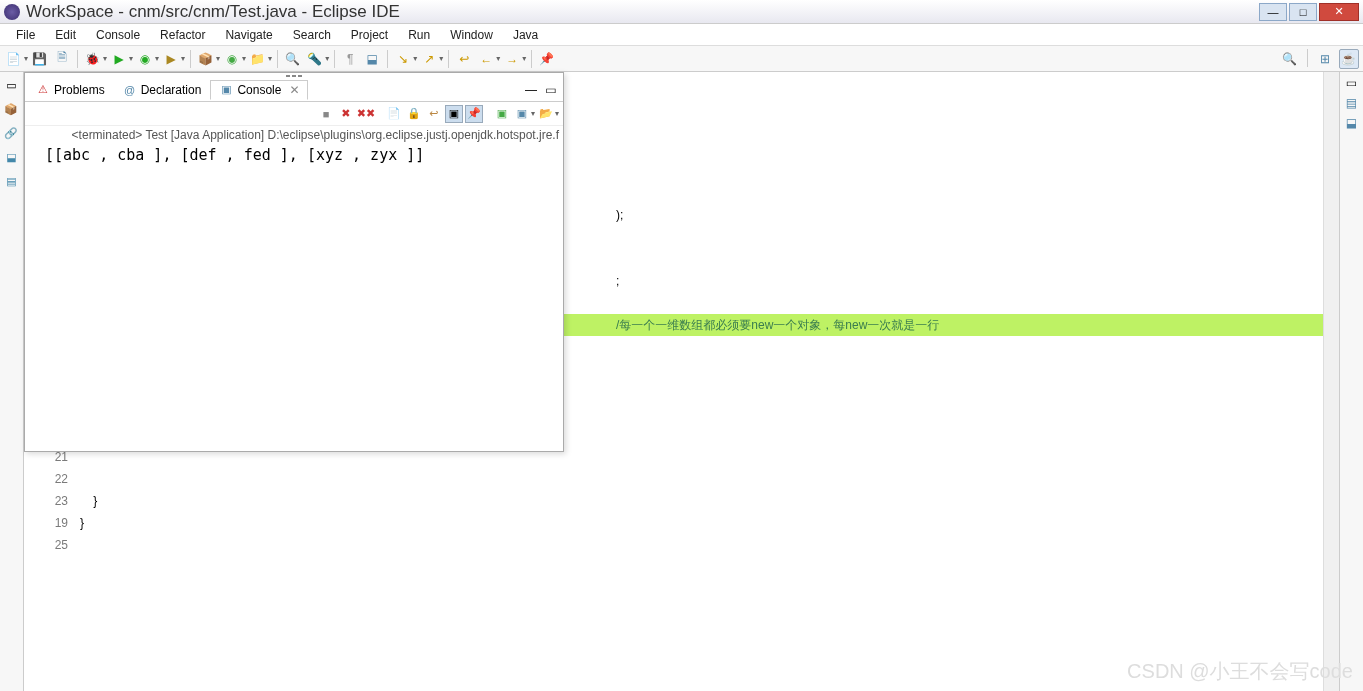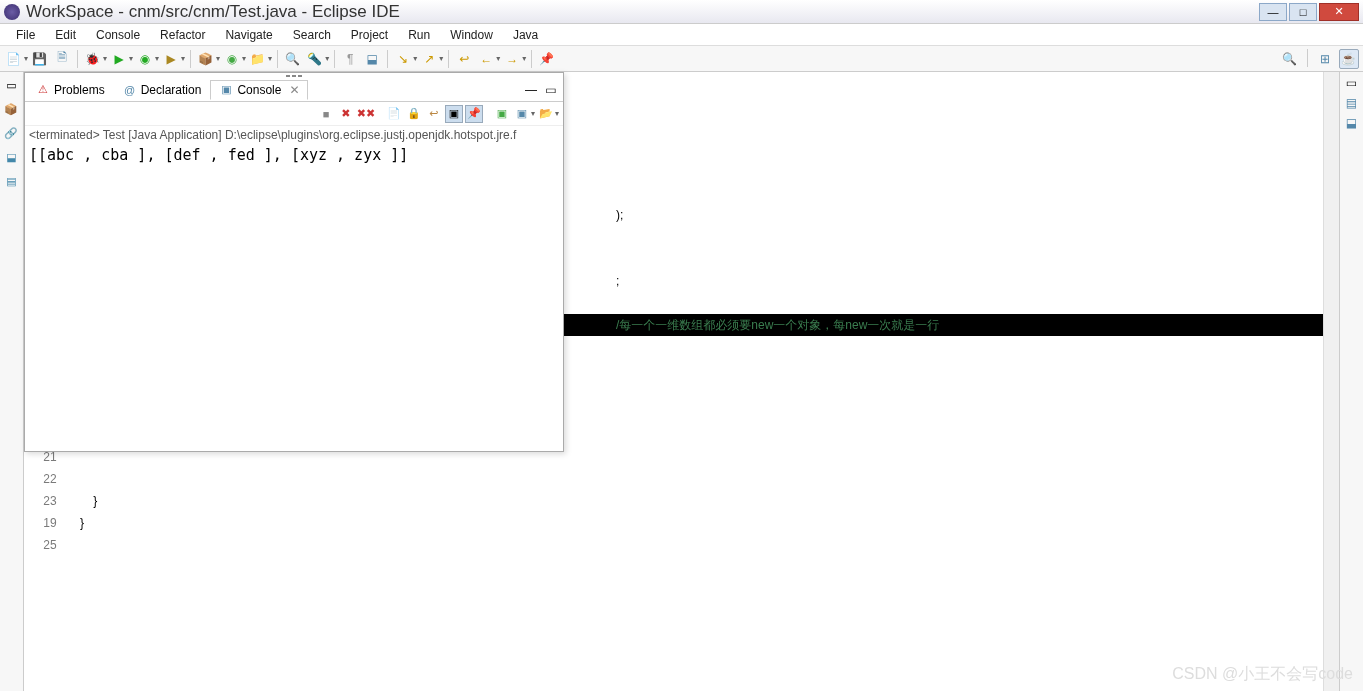--- a/index.html
+++ b/index.html
@@ -27,33 +27,33 @@
 .console-pane { position: absolute; left: 0; top: 0; width: 540px; height: 380px; background: #fff; border: 1px solid #aaa; box-shadow: 2px 2px 6px rgba(0,0,0,0.15); z-index: 10; display: flex; flex-direction: column; }
 .console-handle { height: 5px; display:flex; align-items:center; justify-content:center; }
 .console-handle span { display:inline-block; width:4px; height:2px; background:#888; margin:0 1px; }
 .pane-tabs { display: flex; align-items: center; height: 24px; border-bottom: 1px solid #ccc; padding: 0 2px; }
 .pane-tab { display: flex; align-items: center; gap: 4px; padding: 2px 8px; border: 1px solid transparent; cursor: pointer; font-size: 12px; }
 .pane-tab.active { background: #fff; border: 1px solid #ccc; border-bottom: 1px solid #fff; }
 .pane-tab .ticon { width: 14px; height: 14px; display: inline-flex; align-items: center; justify-content: center; font-size: 11px; }
 .pane-tabs .spacer { flex: 1; }
 .console-toolbar { height: 24px; display: flex; align-items: center; justify-content: flex-end; padding: 0 4px; gap: 2px; border-bottom: 1px solid #eee; }
 .console-toolbar .cb { width: 18px; height: 18px; cursor: pointer; display: flex; align-items: center; justify-content: center; font-size: 11px; }
-.console-status { padding: 2px 4px; color: #555; font-size: 12px; white-space: nowrap; overflow: hidden; }
-.console-out { flex: 1; padding: 2px 4px; font-family: Consolas, monospace; font-size: 15px; color: #000; white-space: pre; overflow: auto; position: relative; }
+.console-status { padding: 2px 4px; color: #555; font-size: 12px; white-space: nowrap; overflow: hidden; text-align: right; }
+.console-out { flex: 1; padding: 2px 20px; font-family: Consolas, monospace; font-size: 15px; color: #000; white-space: pre; overflow: auto; position: relative; }
 .editor { flex: 1; display: flex; font-family: Consolas, monospace; font-size: 15px; overflow: hidden; }
 .gutter { width: 52px; background: #fff; color: #7a7a7a; text-align: right; padding: 0 8px; user-select: none; }
-.gutter div { height: 22px; line-height: 22px; text-align: center; }
+.gutter div { height: 22px; line-height: 22px; }
 .code { flex: 1; position: relative; }
 .code .line { height: 22px; line-height: 22px; white-space: pre; padding-left: 4px; }
-.code .hl { background: #000000; }
+.code .hl { background: #bef264; }
 .tok-static { color: #1a1a8a; font-style: italic; }
 .tok-comment { color: #3a7d4f; }
 .right-trim { width: 24px; border-left: 1px solid #ccc; display: flex; flex-direction: column; align-items: center; padding-top: 4px; gap: 6px; background: #f7f7f7; }
 .scroll-v { width: 16px; background: #f0f0f0; border-left: 1px solid #ddd; }
-.watermark { position: fixed; right: 10px; bottom: 6px; color: #ddd; font-size: 16px; pointer-events: none; }
+.watermark { position: fixed; right: 10px; bottom: 6px; color: #ddd; font-size: 20px; pointer-events: none; }
 </style>
 </head>
 <body>
 
 <div class="titlebar">
   <div class="icon"></div>
   <div class="title">WorkSpace - cnm/src/cnm/Test.java - Eclipse IDE</div>
   <div class="win-btns">
     <div class="win-btn min">—</div>
     <div class="win-btn max">□</div>

